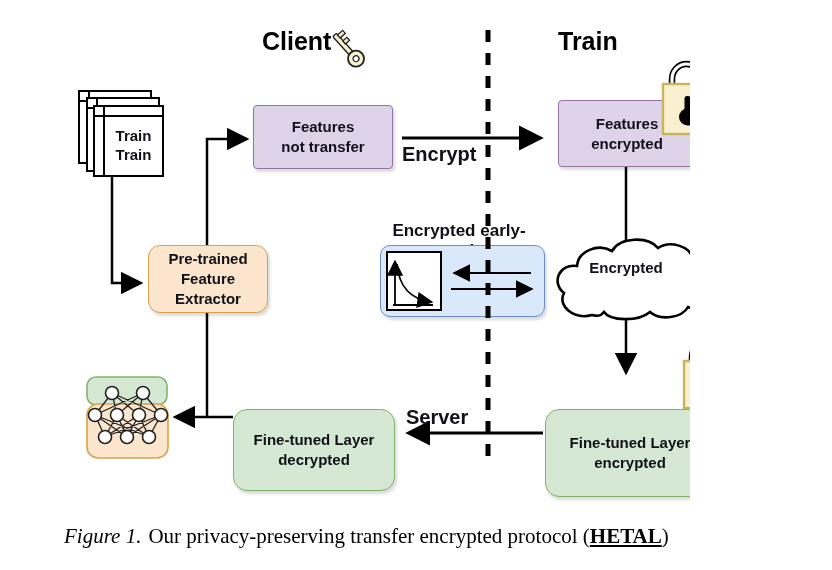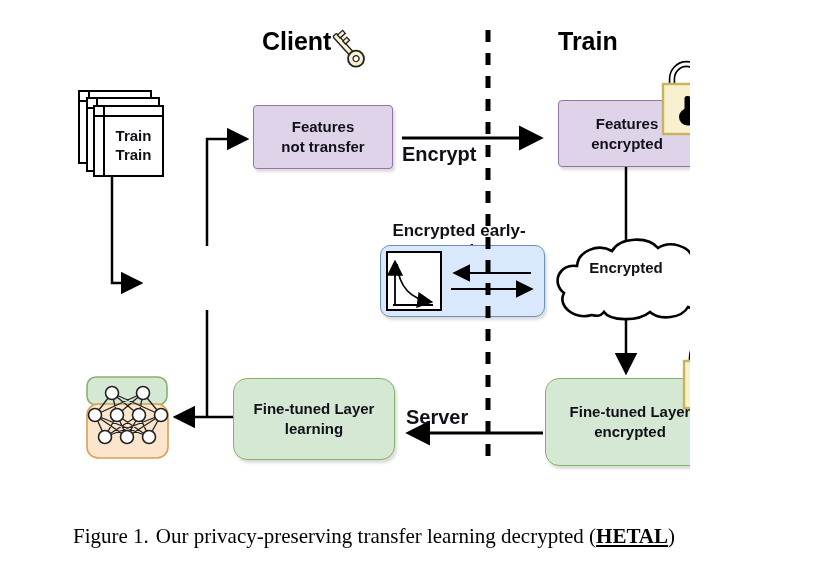--- a/index.html
+++ b/index.html
@@ -8,34 +8,34 @@
   svg{position:absolute;left:0;top:0;pointer-events:none;}
   #connectors{z-index:1;}
   #overlay{z-index:4;}
   .abs{position:absolute;}
   .title{font-size:25px;font-weight:bold;z-index:3;color:#000;}
   .box{position:absolute;z-index:2;display:flex;flex-direction:column;justify-content:center;
        align-items:center;text-align:center;font-weight:bold;font-size:15px;line-height:1.32;
        box-shadow:2px 3px 3px rgba(0,0,0,0.14);}
   .purple{background:var(--purple_fill);border:1.6px solid var(--purple_stroke);border-radius:4px;}
   .orange{background:var(--orange_fill);border:1.6px solid var(--orange_stroke);border-radius:12px;}
-  .green{background:var(--green_fill);border:1.6px solid var(--green_stroke);border-radius:14px;}
+  .green{background:var(--green_fill);border:1.6px solid var(--green_stroke);border-radius:14px;margin-top:31px;}
   .blue{background:var(--blue_fill);border:1.6px solid var(--blue_stroke);border-radius:10px;}
   .l{display:block;}
   .arrow-label{position:absolute;z-index:3;font-weight:bold;font-size:20px;}
   .small-label{position:absolute;z-index:2;font-weight:bold;font-size:17px;text-align:center;}
   .cloud-text{position:absolute;z-index:3;font-weight:bold;font-size:15px;text-align:center;line-height:1.3;}
   .page{position:absolute;background:#fff;border:2px solid #000;z-index:2;}
   .page::before{content:"";position:absolute;left:0;right:0;top:8px;border-top:2px solid #000;}
   .page::after{content:"";position:absolute;top:0;bottom:0;left:8px;border-left:2px solid #000;}
   .page-text{position:absolute;left:10px;top:10px;right:0;bottom:0;display:flex;flex-direction:column;
              justify-content:center;align-items:center;font-weight:bold;font-size:15px;line-height:1.25;z-index:2;}
   #caption{position:absolute;left:64px;top:524px;z-index:3;font-family:"Liberation Serif","DejaVu Serif",serif;
            font-size:21px;color:#000;white-space:nowrap;}
-  .cap-fig{margin-right:7px;margin-left:9px;}
+  .cap-fig{font-style:italic;margin-right:7px;}
   .cap-hetal{font-weight:bold;text-decoration:underline;}
 </style>
 </head>
 <body>
 
 <div id="stage">
 
   <svg id="connectors" width="832" height="570" viewBox="0 0 832 570">
     <defs>
       <marker id="ah" viewBox="0 0 10 10" refX="8.5" refY="5" markerWidth="9" markerHeight="9" orient="auto-start-reverse">
@@ -94,20 +94,25 @@
 
   <div class="box purple" style="left:253px;top:105px;width:138px;height:62px;">
     <span class="l">Features</span>
     <span class="l">not transfer</span>
   </div>
   <div class="box purple" style="left:558px;top:100px;width:136px;height:65px;">
     <span class="l">Features</span>
     <span class="l">encrypted</span>
   </div>
 
+  <div class="box orange" style="left:148px;top:245px;width:118px;height:66px;">
+    <span class="l">Pre-trained</span>
+    <span class="l">Feature</span>
+    <span class="l">Extractor</span>
+  </div>
 
   <div class="small-label" style="left:374px;top:221px;width:170px;">Encrypted early-stopping</div>
   <div class="box blue" style="left:380px;top:245px;width:163px;height:70px;">
     <svg width="163" height="70" viewBox="0 0 163 70" style="position:static;">
       <rect x="6" y="6" width="54" height="58" fill="#fff" stroke="#000" stroke-width="2"></rect>
       <path d="M14,59 V16" fill="none" stroke="#000" stroke-width="1.8" marker-end="url(#ah)"></path>
       <path d="M12,59 H52" fill="none" stroke="#000" stroke-width="1.8"></path>
       <path d="M16,18 C18,42 30,53 50,56" fill="none" stroke="#000" stroke-width="1.8" marker-end="url(#ah)"></path>
       <path d="M150,27 H74" fill="none" stroke="#000" stroke-width="2" marker-end="url(#ah)"></path>
       <path d="M70,43 H150" fill="none" stroke="#000" stroke-width="2" marker-end="url(#ah)"></path>
@@ -117,21 +122,21 @@
   <div class="cloud-text" style="left:556px;top:258px;width:140px;">
     <span class="l">Encrypted</span>
   </div>
 
   <div class="box green" style="left:545px;top:378px;width:168px;height:86px;">
     <span class="l">Fine-tuned Layer</span>
     <span class="l">encrypted</span>
   </div>
   <div class="box green" style="left:233px;top:378px;width:160px;height:80px;">
     <span class="l">Fine-tuned Layer</span>
-    <span class="l">learning</span>
+    <span class="l">decrypted</span>
   </div>
 
   <div class="arrow-label" style="left:402px;top:143px;">Encrypt</div>
   <div class="arrow-label" style="left:406px;top:406px;">Server</div>
 
   <svg id="overlay" width="832" height="570" viewBox="0 0 832 570">
     <line x1="488" y1="30" x2="488" y2="464" stroke="#000" stroke-width="5" stroke-dasharray="12 11"></line>
 
     <g transform="translate(350,52) rotate(-42)">
       <rect x="-2.5" y="-23" width="5" height="26" rx="1.5" fill="var(--cream_fill)" stroke="#222" stroke-width="1.4"></rect>
@@ -152,16 +157,16 @@
     <g>
       <path d="M692,363 v-6 a13.5,14 0 0 1 27 0 v6" fill="none" stroke="#000" stroke-width="6.5"></path>
       <path d="M692,363 v-6 a13.5,14 0 0 1 27 0 v6" fill="none" stroke="#fff" stroke-width="3.2"></path>
       <rect x="684" y="361" width="46" height="47" fill="var(--cream_fill)" stroke="var(--cream_stroke)" stroke-width="2.4"></rect>
       <rect x="703.5" y="371" width="6" height="15" rx="2.5" fill="#000"></rect>
       <circle cx="706.5" cy="391" r="8" fill="#000"></circle>
     </g>
   </svg>
 
   <div id="caption">
-    <span class="cap-fig">Figure 1.</span><span>Our privacy-preserving transfer learning decrypted (</span><span class="cap-hetal">HETAL</span><span>)</span>
+    <span class="cap-fig">Figure 1.</span><span>Our privacy-preserving transfer encrypted protocol (</span><span class="cap-hetal">HETAL</span><span>)</span>
   </div>
 
 </div>
 
 </body></html>

